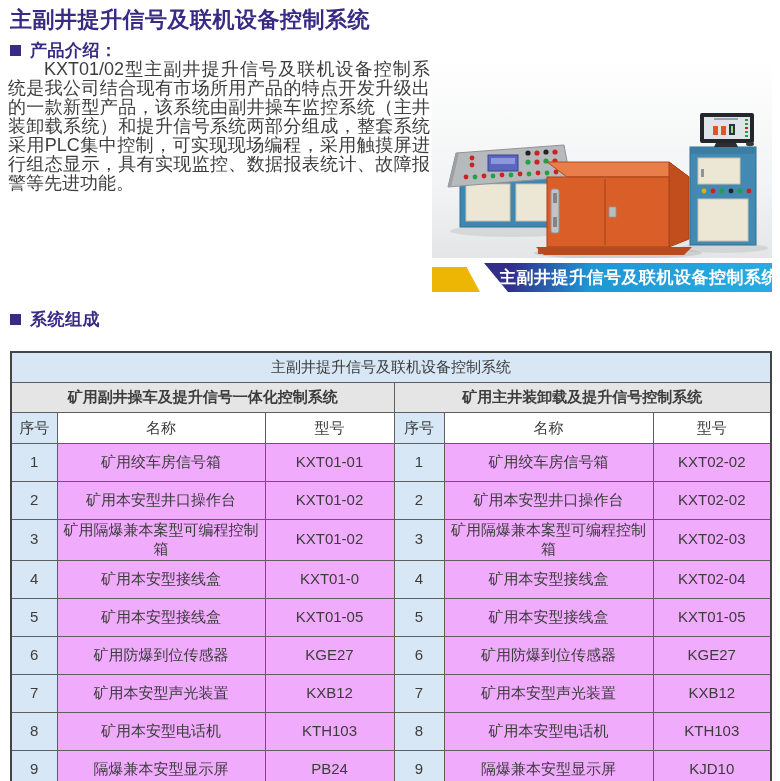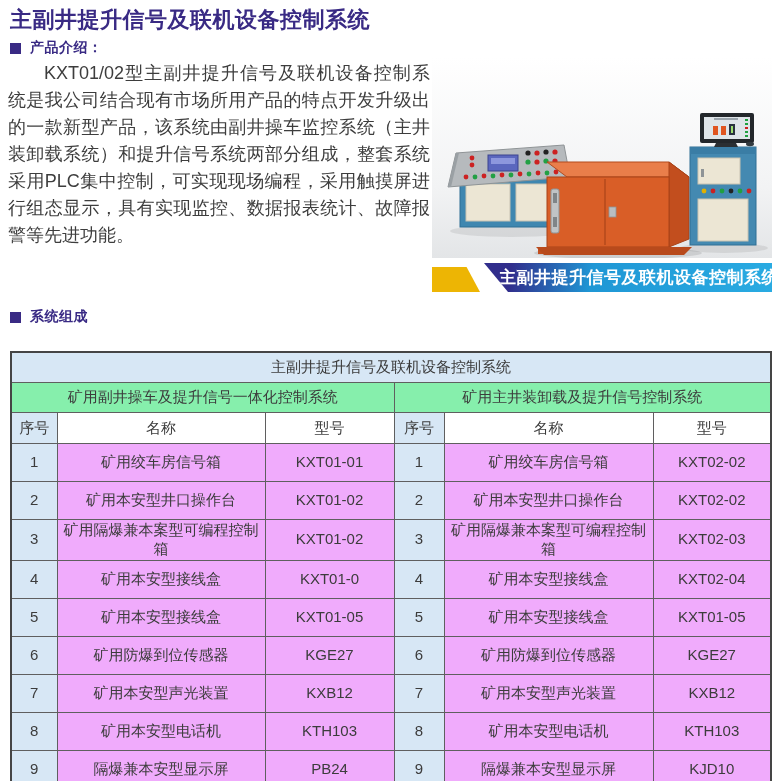--- a/index.html
+++ b/index.html
@@ -11,33 +11,33 @@
   }
   .page{position:absolute;inset:0;width:780px;height:781px;}
 
   
   .page-title{
     position:absolute;left:10px;top:5px;margin:0;
     font-size:22px;font-weight:bold;color:#392a84;letter-spacing:.5px;
   }
   .section-heading{
     position:absolute;left:10px;display:flex;align-items:center;
-    color:#392a84;font-weight:bold;font-size:14px;letter-spacing:.5px;
+    color:#392a84;font-weight:bold;font-size:17px;letter-spacing:.5px;
   }
   .intro-heading{top:39px;}
   .comp-heading{top:308px;}
   .bullet{
     width:11px;height:11px;background:#392a84;display:inline-block;
     margin-right:9px;flex:0 0 auto;
   }
 
   
   .intro-text{
     position:absolute;left:8px;top:60px;width:422px;
-    font-size:18px;line-height:27px;color:#3d3d3d;text-align:justify;
+    font-size:18px;line-height:19px;color:#3d3d3d;text-align:justify;
   }
   .intro-text p{margin:0;text-indent:2em;}
 
   
   .photo{
     position:absolute;left:432px;top:57px;width:340px;height:201px;
     overflow:hidden;
   }
   .photo svg{display:block;}
 
@@ -65,21 +65,21 @@
   .sys-table{
     position:absolute;left:10px;top:351px;width:760px;
     border-collapse:collapse;table-layout:fixed;
     border:2px solid #454545;
   }
   .sys-table td{
     border:1px solid #5f5f5f;text-align:center;vertical-align:middle;
     font-size:15px;color:#3c3c3c;padding:1px 4px;line-height:1.25;
   }
   .t-title td{background:#d7e7f5;height:27px;}
-  .t-sys td{background:#86efac;height:27px;}
+  .t-sys td{background:#e5e5e5;height:27px;font-weight:bold;}
   .t-cols td{height:28px;background:#ffffff;}
   .t-cols td.c-no{background:#d7e7f5;}
   .t-row td{height:35px;background:#f0abfc;}
   .t-row td.c-no{background:#d7e7f5;}
 </style>
 </head>
 <body>
 
 <div class="page">
 

